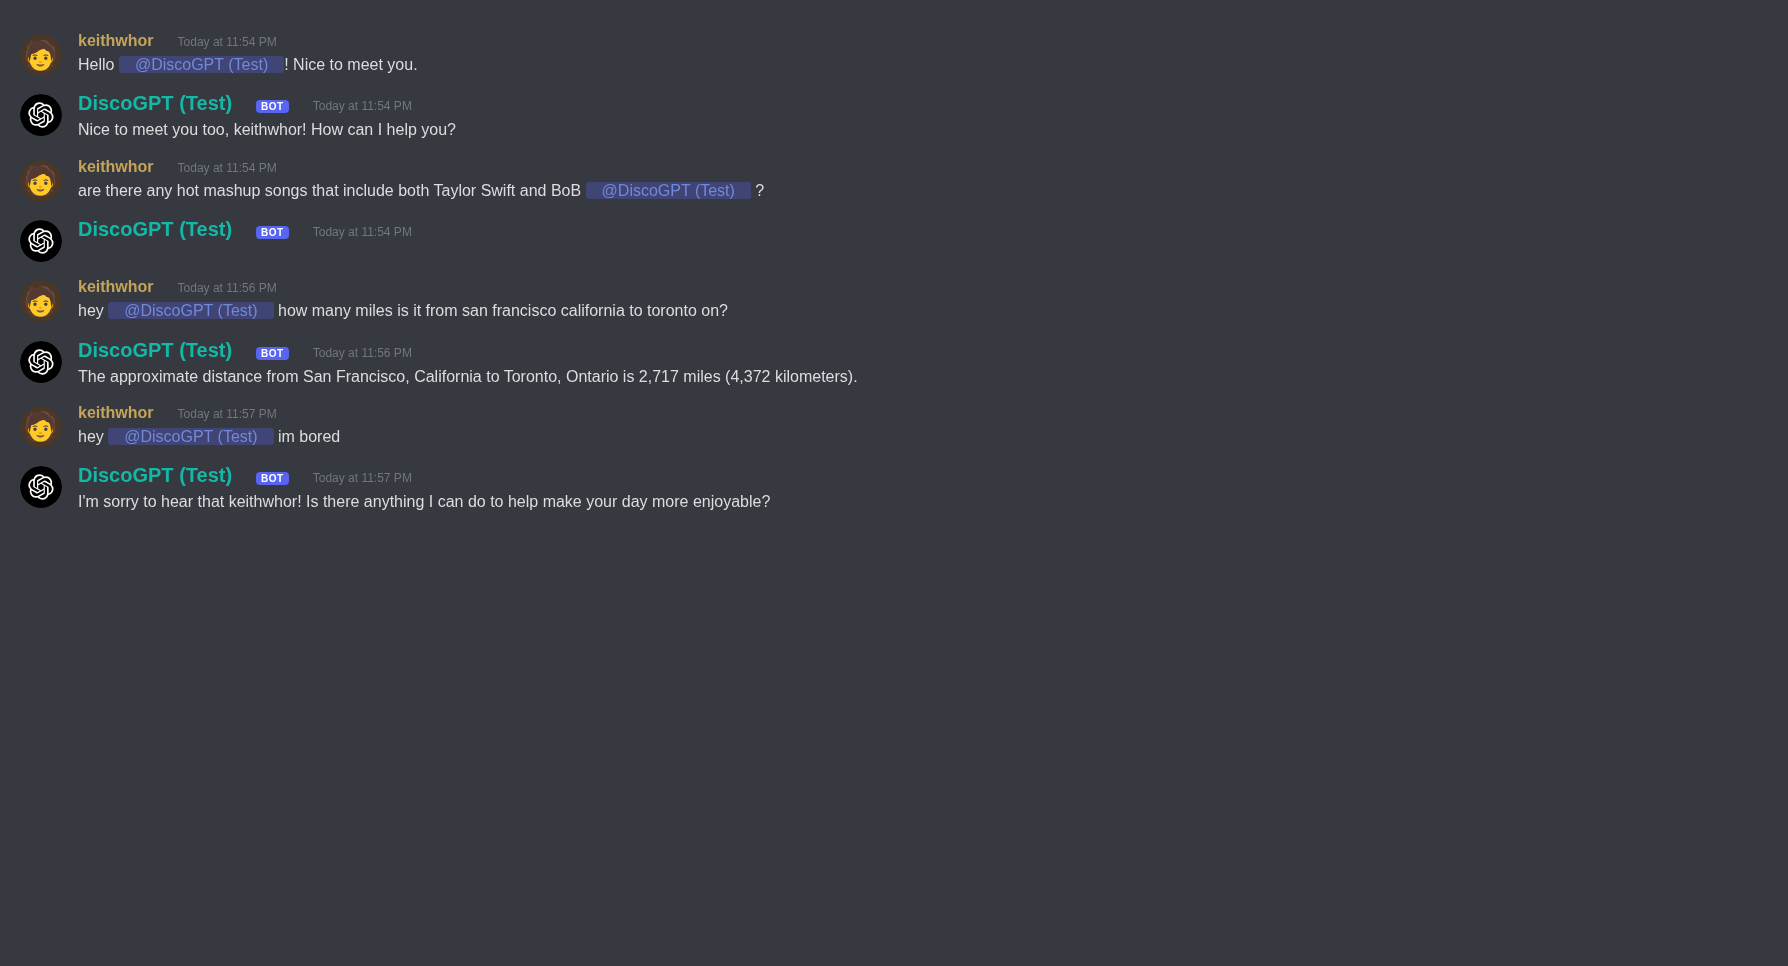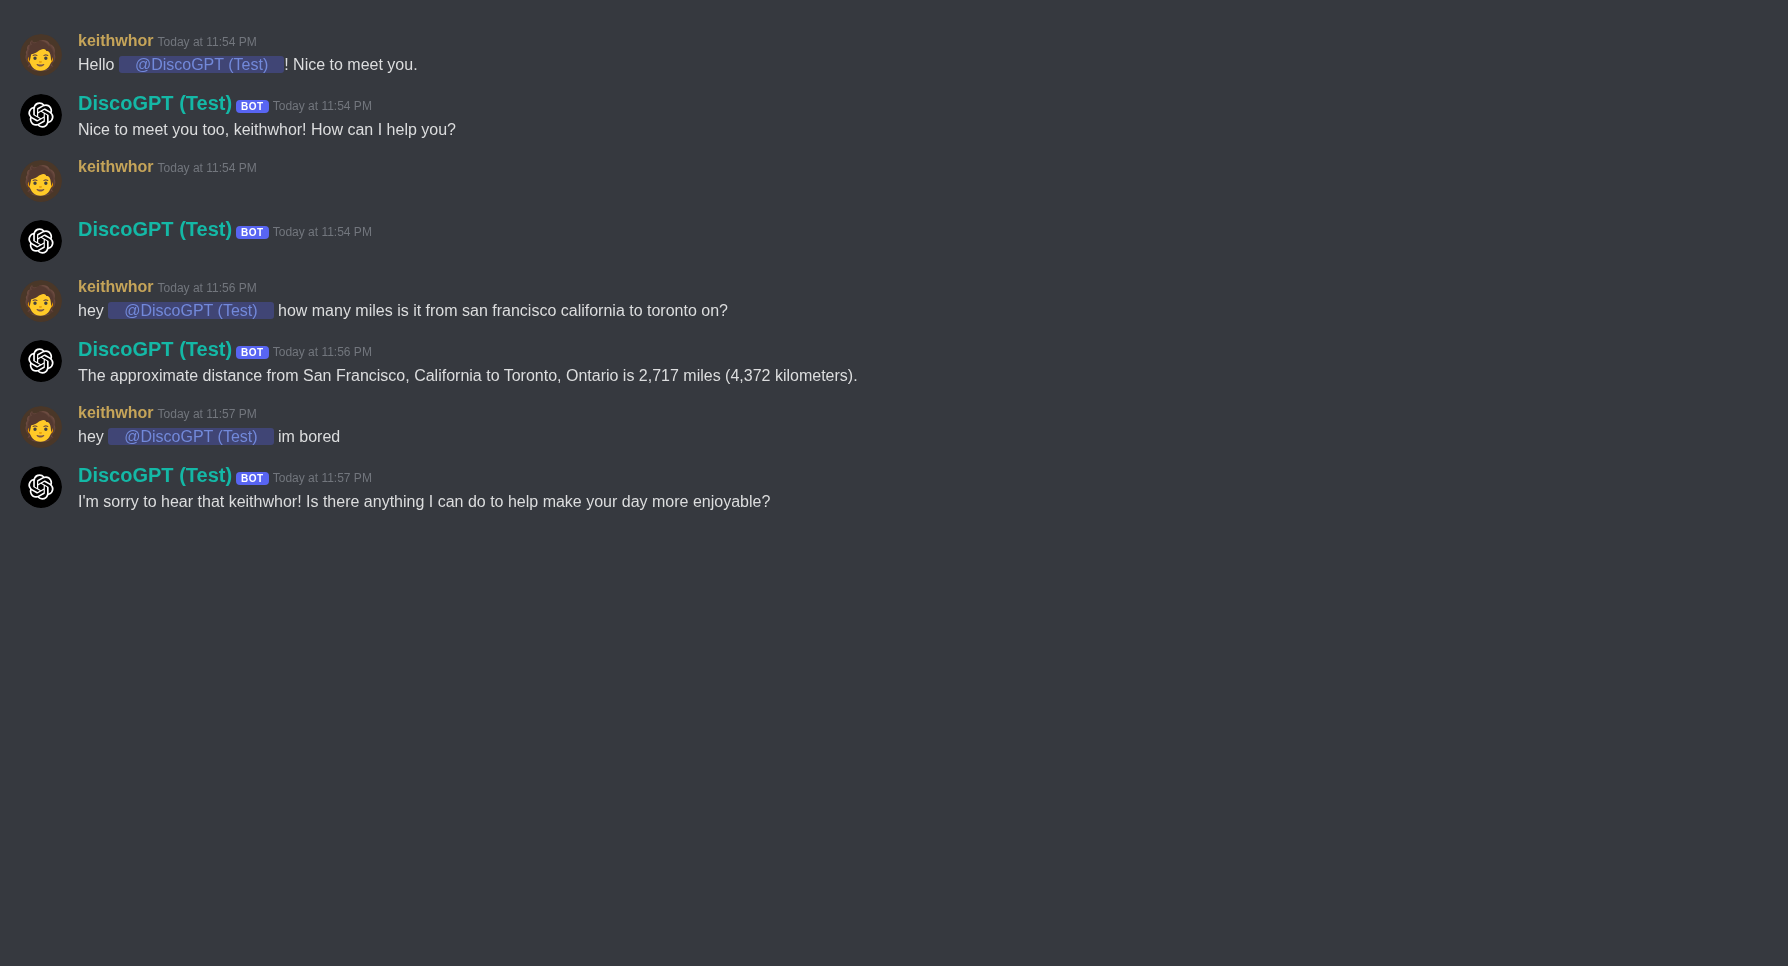--- a/index.html
+++ b/index.html
@@ -56,21 +56,21 @@
       justify-content: center;
     }
 
     .message-content {
       flex: 1;
     }
 
     .message-header {
       display: flex;
       align-items: baseline;
-      gap: 4px;
+      gap: 24px;
       margin-bottom: 4px;
     }
 
     .username-keithwhor {
       color: #c5a459;
       font-size: 16px;
       font-weight: 600;
     }
 
     .username-bot {
@@ -151,20 +151,21 @@
     </div>
     <div class="message-group">
       <div class="avatar">
         <div class="avatar-face" style="font-size: 28px; background: rgb(74, 55, 40);">🧑</div>
       </div>
       <div class="message-content">
         <div class="message-header">
           <span class="username-keithwhor">keithwhor</span>
           <span class="timestamp">Today at 11:54 PM</span>
         </div>
+        <div class="message-text">are there any hot mashup songs that include both Taylor Swift and BoB <span class="mention">@DiscoGPT (Test)</span> ?</div>
       </div>
     </div>
     <div class="message-group">
       <div class="avatar">
         <div class="avatar-gpt">
           <svg class="gpt-logo" viewBox="0 0 41 41" fill="none" xmlns="http://www.w3.org/2000/svg">
         <path d="M37.532 16.87a9.963 9.963 0 0 0-.856-8.184 10.078 10.078 0 0 0-10.855-4.835A9.964 9.964 0 0 0 18.306.5a10.079 10.079 0 0 0-9.614 6.977 9.967 9.967 0 0 0-6.664 4.834 10.08 10.08 0 0 0 1.24 11.817 9.965 9.965 0 0 0 .856 8.185 10.079 10.079 0 0 0 10.855 4.835 9.965 9.965 0 0 0 7.516 3.35 10.078 10.078 0 0 0 9.617-6.981 9.967 9.967 0 0 0 6.663-4.834 10.079 10.079 0 0 0-1.243-11.813zM22.498 37.886a7.474 7.474 0 0 1-4.799-1.735c.061-.033.168-.091.237-.134l7.964-4.6a1.294 1.294 0 0 0 .655-1.134V19.054l3.366 1.944a.12.12 0 0 1 .066.092v9.299a7.505 7.505 0 0 1-7.49 7.496zM6.392 31.006a7.471 7.471 0 0 1-.894-5.023c.06.036.162.099.237.141l7.964 4.6a1.297 1.297 0 0 0 1.308 0l9.724-5.614v3.888a.12.12 0 0 1-.048.103l-8.051 4.649a7.504 7.504 0 0 1-10.24-2.744zM4.297 13.62A7.469 7.469 0 0 1 8.2 10.333c0 .068-.004.19-.004.274v9.201a1.294 1.294 0 0 0 .654 1.132l9.723 5.614-3.366 1.944a.12.12 0 0 1-.114.012L7.044 23.86a7.504 7.504 0 0 1-2.747-10.24zm27.658 6.437l-9.724-5.615 3.367-1.943a.121.121 0 0 1 .114-.012l8.048 4.648a7.498 7.498 0 0 1-1.158 13.528v-9.476a1.293 1.293 0 0 0-.647-1.13zm3.35-5.043c-.059-.037-.162-.099-.236-.141l-7.965-4.6a1.298 1.298 0 0 0-1.308 0l-9.723 5.614v-3.888a.12.12 0 0 1 .048-.103l8.05-4.645a7.497 7.497 0 0 1 11.135 7.763zm-21.063 6.929l-3.367-1.944a.12.12 0 0 1-.065-.092v-9.299a7.497 7.497 0 0 1 12.293-5.756 6.94 6.94 0 0 0-.236.134l-7.965 4.6a1.294 1.294 0 0 0-.654 1.132l-.006 11.225zm1.829-3.943l4.33-2.501 4.332 2.498v4.996l-4.331 2.5-4.331-2.5V18z" fill="white"></path>
       </svg>
         </div>
       </div>

